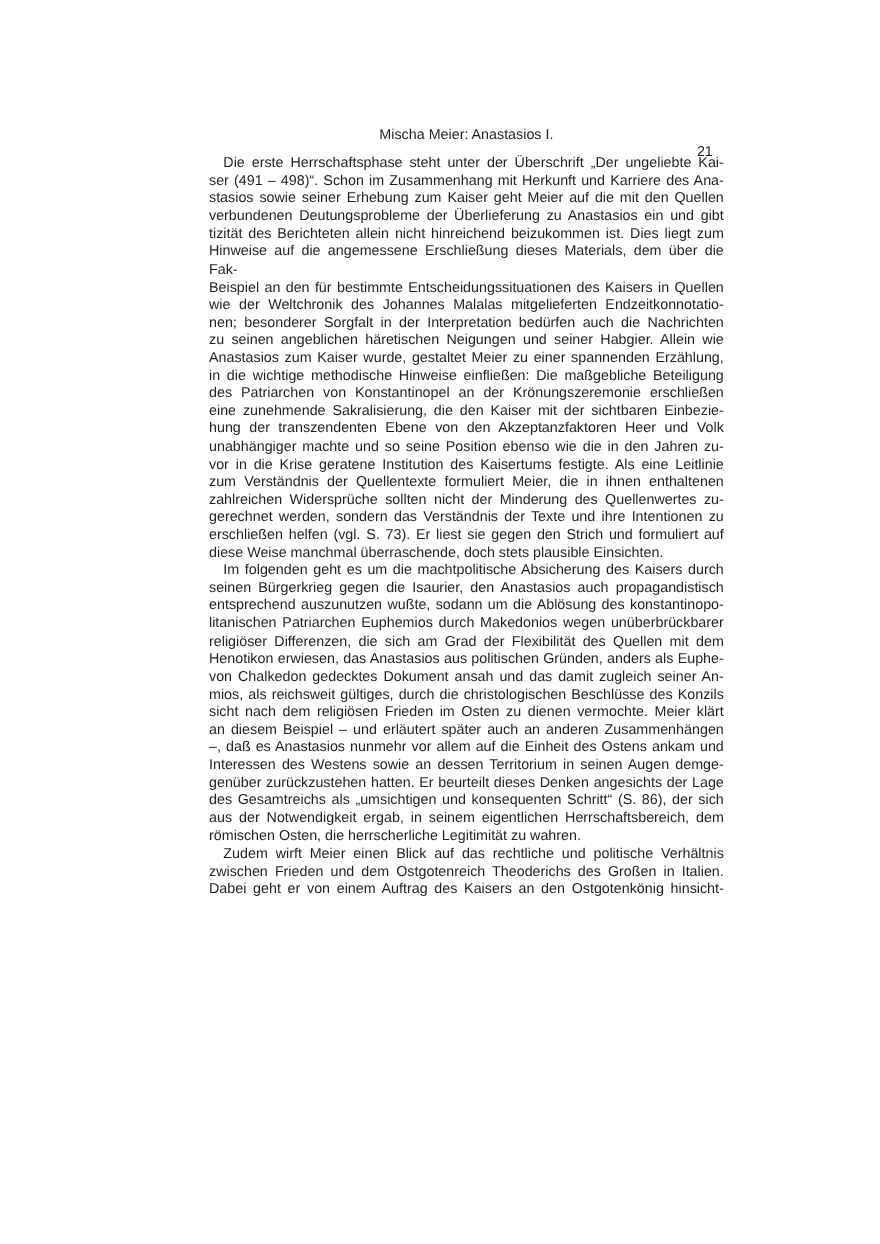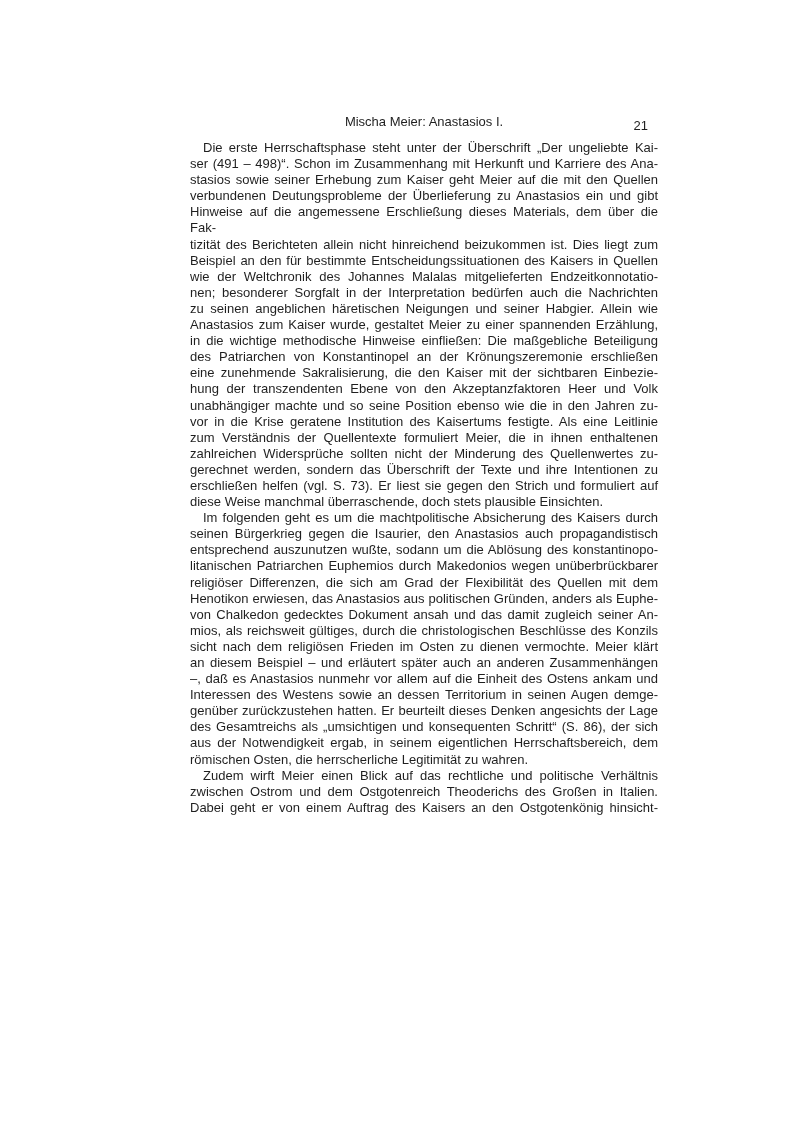--- a/index.html
+++ b/index.html
@@ -26,21 +26,21 @@
     font-size: 13px;
     line-height: 16px;
   }
   .head-title {
     display: block;
     text-align: center;
   }
   .page-number {
     position: absolute;
     right: 10px;
-    top: 4px;
+    top: 16px;
   }
   .body-text {
     position: absolute;
     left: 190px;
     top: 140px;
     width: 468px;
     font-size: 13px;
     line-height: 16.1px;
   }
   .paragraph {
@@ -67,36 +67,36 @@
   <div class="running-head">
     <span class="head-title">Mischa Meier: Anastasios I.</span>
     <span class="page-number">21</span>
   </div>
   <div class="body-text">
       <div class="paragraph">
         <div class="line indent">Die erste Herrschaftsphase steht unter der Überschrift „Der ungeliebte Kai-</div>
         <div class="line">ser (491 – 498)“. Schon im Zusammenhang mit Herkunft und Karriere des Ana-</div>
         <div class="line">stasios sowie seiner Erhebung zum Kaiser geht Meier auf die mit den Quellen</div>
         <div class="line">verbundenen Deutungsprobleme der Überlieferung zu Anastasios ein und gibt</div>
+        <div class="line">tizität des Berichteten allein nicht hinreichend beizukommen ist. Dies liegt zum</div>
         <div class="line">Hinweise auf die angemessene Erschließung dieses Materials, dem über die Fak-</div>
-        <div class="line">tizität des Berichteten allein nicht hinreichend beizukommen ist. Dies liegt zum</div>
         <div class="line">Beispiel an den für bestimmte Entscheidungssituationen des Kaisers in Quellen</div>
         <div class="line">wie der Weltchronik des Johannes Malalas mitgelieferten Endzeitkonnotatio-</div>
         <div class="line">nen; besonderer Sorgfalt in der Interpretation bedürfen auch die Nachrichten</div>
         <div class="line">zu seinen angeblichen häretischen Neigungen und seiner Habgier. Allein wie</div>
         <div class="line">Anastasios zum Kaiser wurde, gestaltet Meier zu einer spannenden Erzählung,</div>
         <div class="line">in die wichtige methodische Hinweise einfließen: Die maßgebliche Beteiligung</div>
         <div class="line">des Patriarchen von Konstantinopel an der Krönungszeremonie erschließen</div>
         <div class="line">eine zunehmende Sakralisierung, die den Kaiser mit der sichtbaren Einbezie-</div>
         <div class="line">hung der transzendenten Ebene von den Akzeptanzfaktoren Heer und Volk</div>
         <div class="line">unabhängiger machte und so seine Position ebenso wie die in den Jahren zu-</div>
         <div class="line">vor in die Krise geratene Institution des Kaisertums festigte. Als eine Leitlinie</div>
         <div class="line">zum Verständnis der Quellentexte formuliert Meier, die in ihnen enthaltenen</div>
         <div class="line">zahlreichen Widersprüche sollten nicht der Minderung des Quellenwertes zu-</div>
-        <div class="line">gerechnet werden, sondern das Überschrift der Texte und ihre Intentionen zu</div>
+        <div class="line">gerechnet werden, sondern das Verständnis der Texte und ihre Intentionen zu</div>
         <div class="line">erschließen helfen (vgl. S. 73). Er liest sie gegen den Strich und formuliert auf</div>
         <div class="line last">diese Weise manchmal überraschende, doch stets plausible Einsichten.</div>
       </div>
       <div class="paragraph">
         <div class="line indent">Im folgenden geht es um die machtpolitische Absicherung des Kaisers durch</div>
         <div class="line">seinen Bürgerkrieg gegen die Isaurier, den Anastasios auch propagandistisch</div>
         <div class="line">entsprechend auszunutzen wußte, sodann um die Ablösung des konstantinopo-</div>
         <div class="line">litanischen Patriarchen Euphemios durch Makedonios wegen unüberbrückbarer</div>
         <div class="line">religiöser Differenzen, die sich am Grad der Flexibilität des Quellen mit dem</div>
         <div class="line">Henotikon erwiesen, das Anastasios aus politischen Gründen, anders als Euphe-</div>
@@ -106,17 +106,17 @@
         <div class="line">an diesem Beispiel – und erläutert später auch an anderen Zusammenhängen</div>
         <div class="line">–, daß es Anastasios nunmehr vor allem auf die Einheit des Ostens ankam und</div>
         <div class="line">Interessen des Westens sowie an dessen Territorium in seinen Augen demge-</div>
         <div class="line">genüber zurückzustehen hatten. Er beurteilt dieses Denken angesichts der Lage</div>
         <div class="line">des Gesamtreichs als „umsichtigen und konsequenten Schritt“ (S. 86), der sich</div>
         <div class="line">aus der Notwendigkeit ergab, in seinem eigentlichen Herrschaftsbereich, dem</div>
         <div class="line last">römischen Osten, die herrscherliche Legitimität zu wahren.</div>
       </div>
       <div class="paragraph">
         <div class="line indent">Zudem wirft Meier einen Blick auf das rechtliche und politische Verhältnis</div>
-        <div class="line">zwischen Ostrom und dem Ostgotenreich Theoderichs des Großen in Italien.</div>
+        <div class="line">zwischen Frieden und dem Ostgotenreich Theoderichs des Großen in Italien.</div>
         <div class="line">Dabei geht er von einem Auftrag des Kaisers an den Ostgotenkönig hinsicht-</div>
       </div>
     </div>
 </div>
 
 </body></html>

